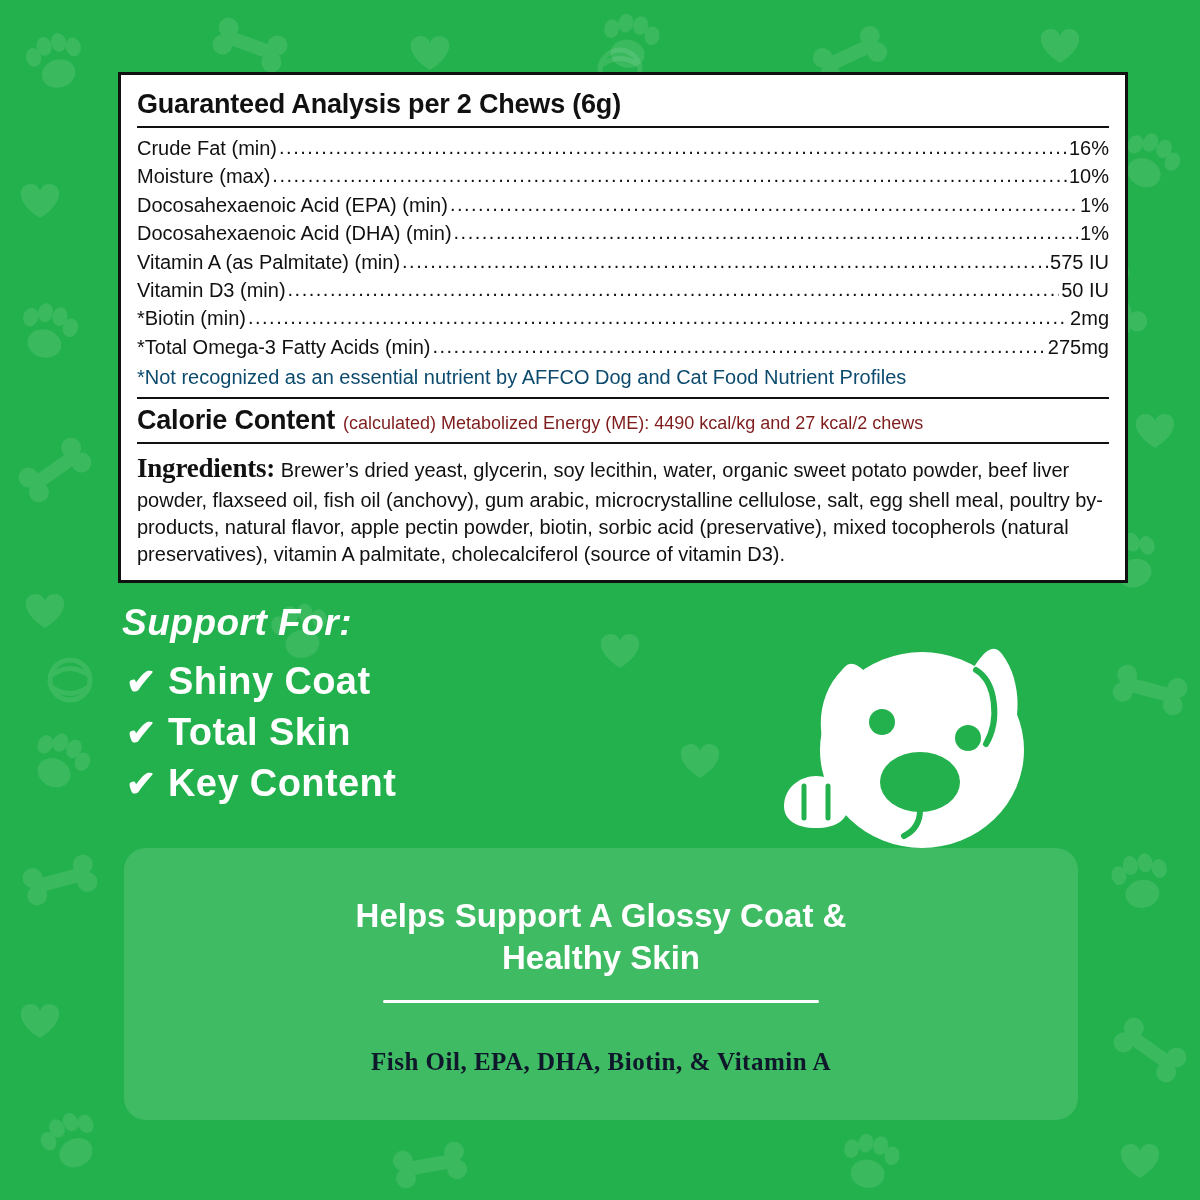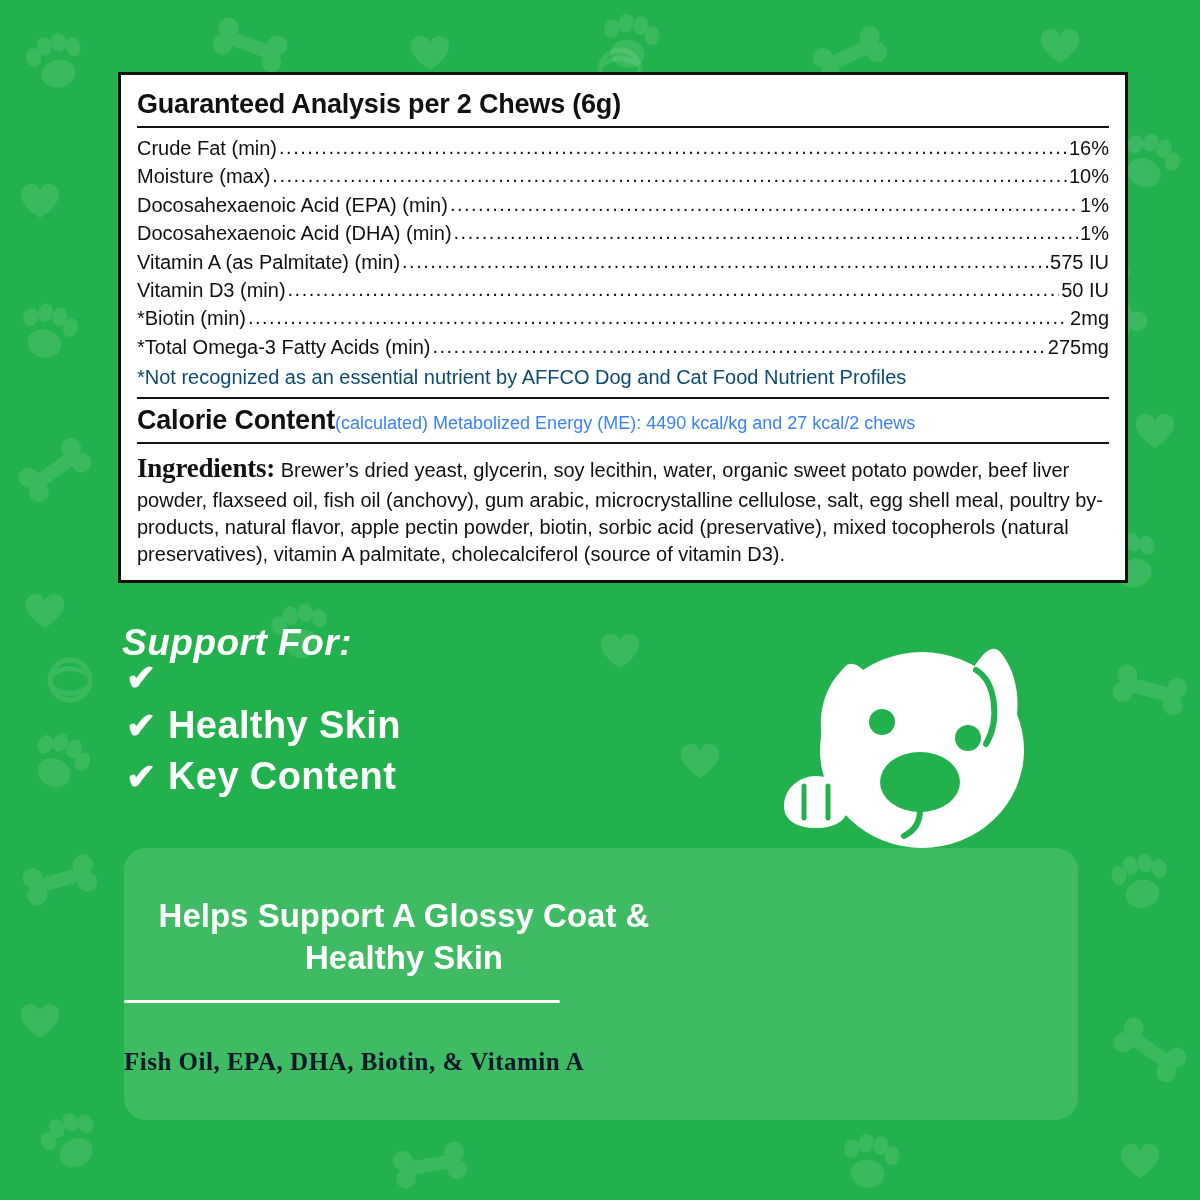--- a/index.html
+++ b/index.html
@@ -69,49 +69,49 @@
   #ga-footnote {
     font-size: 20px;
     color: #0c4a6e;
     line-height: 1.4;
     margin-top: 2px;
   }
   #calorie-row {
     display: flex;
     align-items: baseline;
     flex-wrap: wrap;
-    gap: 0;
+    gap: 8px;
   }
   #calorie-label {
     font-size: 27px;
     font-weight: bold;
     color: #111;
     letter-spacing: -0.2px;
   }
   #calorie-text {
     font-size: 18px;
-    color: #3b82f6;
+    color: #7f1d1d;
   }
   #ingredients-block {
     font-size: 20px;
     color: #111;
     line-height: 1.36;
   }
   #ingredients-label {
     font-size: 27px;
     font-weight: bold;
     letter-spacing: -0.2px;
     font-family: Liberation Serif, serif;
   }
 
   
   #support-heading {
     position: absolute;
     left: 122px;
-    top: 622px;
+    top: 602px;
     font-size: 37px;
     font-weight: bold;
     color: #ffffff;
     font-style: italic;
     letter-spacing: 0.5px;
   }
   #support-list {
     position: absolute;
     left: 126px;
     top: 660px;
@@ -141,21 +141,21 @@
     position: absolute;
     left: 124px;
     top: 848px;
     width: 954px;
     height: 272px;
     background: rgba(255,255,255,0.13);
     border-radius: 22px;
     box-sizing: border-box;
     display: flex;
     flex-direction: column;
-    align-items: flex-start;
+    align-items: center;
     justify-content: center;
   }
   #callout-title {
     font-size: 33px;
     font-weight: bold;
     color: #ffffff;
     text-align: center;
     line-height: 1.25;
     max-width: 560px;
     margin-top: 6px;
@@ -313,24 +313,25 @@
     <span id="ingredients-label">Ingredients:</span>
     <span id="ingredients-text">Brewer’s dried yeast, glycerin, soy lecithin, water, organic sweet potato powder, beef liver powder, flaxseed oil, fish oil (anchovy), gum arabic, microcrystalline cellulose, salt, egg shell meal, poultry by-products, natural flavor, apple pectin powder, biotin, sorbic acid (preservative), mixed tocopherols (natural preservatives), vitamin A palmitate, cholecalciferol (source of vitamin D3).</span>
   </div>
 </div>
 
 <div id="support-heading">Support For:</div>
 
 <div id="support-list">
   <div class="support-item">
     <span class="check">✔</span>
+    <span class="support-text">Shiny Coat</span>
   </div>
   <div class="support-item">
     <span class="check">✔</span>
-    <span class="support-text">Healthy Skin</span>
+    <span class="support-text">Total Skin</span>
   </div>
   <div class="support-item">
     <span class="check">✔</span>
     <span class="support-text">Key Content</span>
   </div>
 </div>
 
 <svg id="dog" viewBox="0 0 280 270" xmlns="http://www.w3.org/2000/svg">
   <g fill="#ffffff">
 

